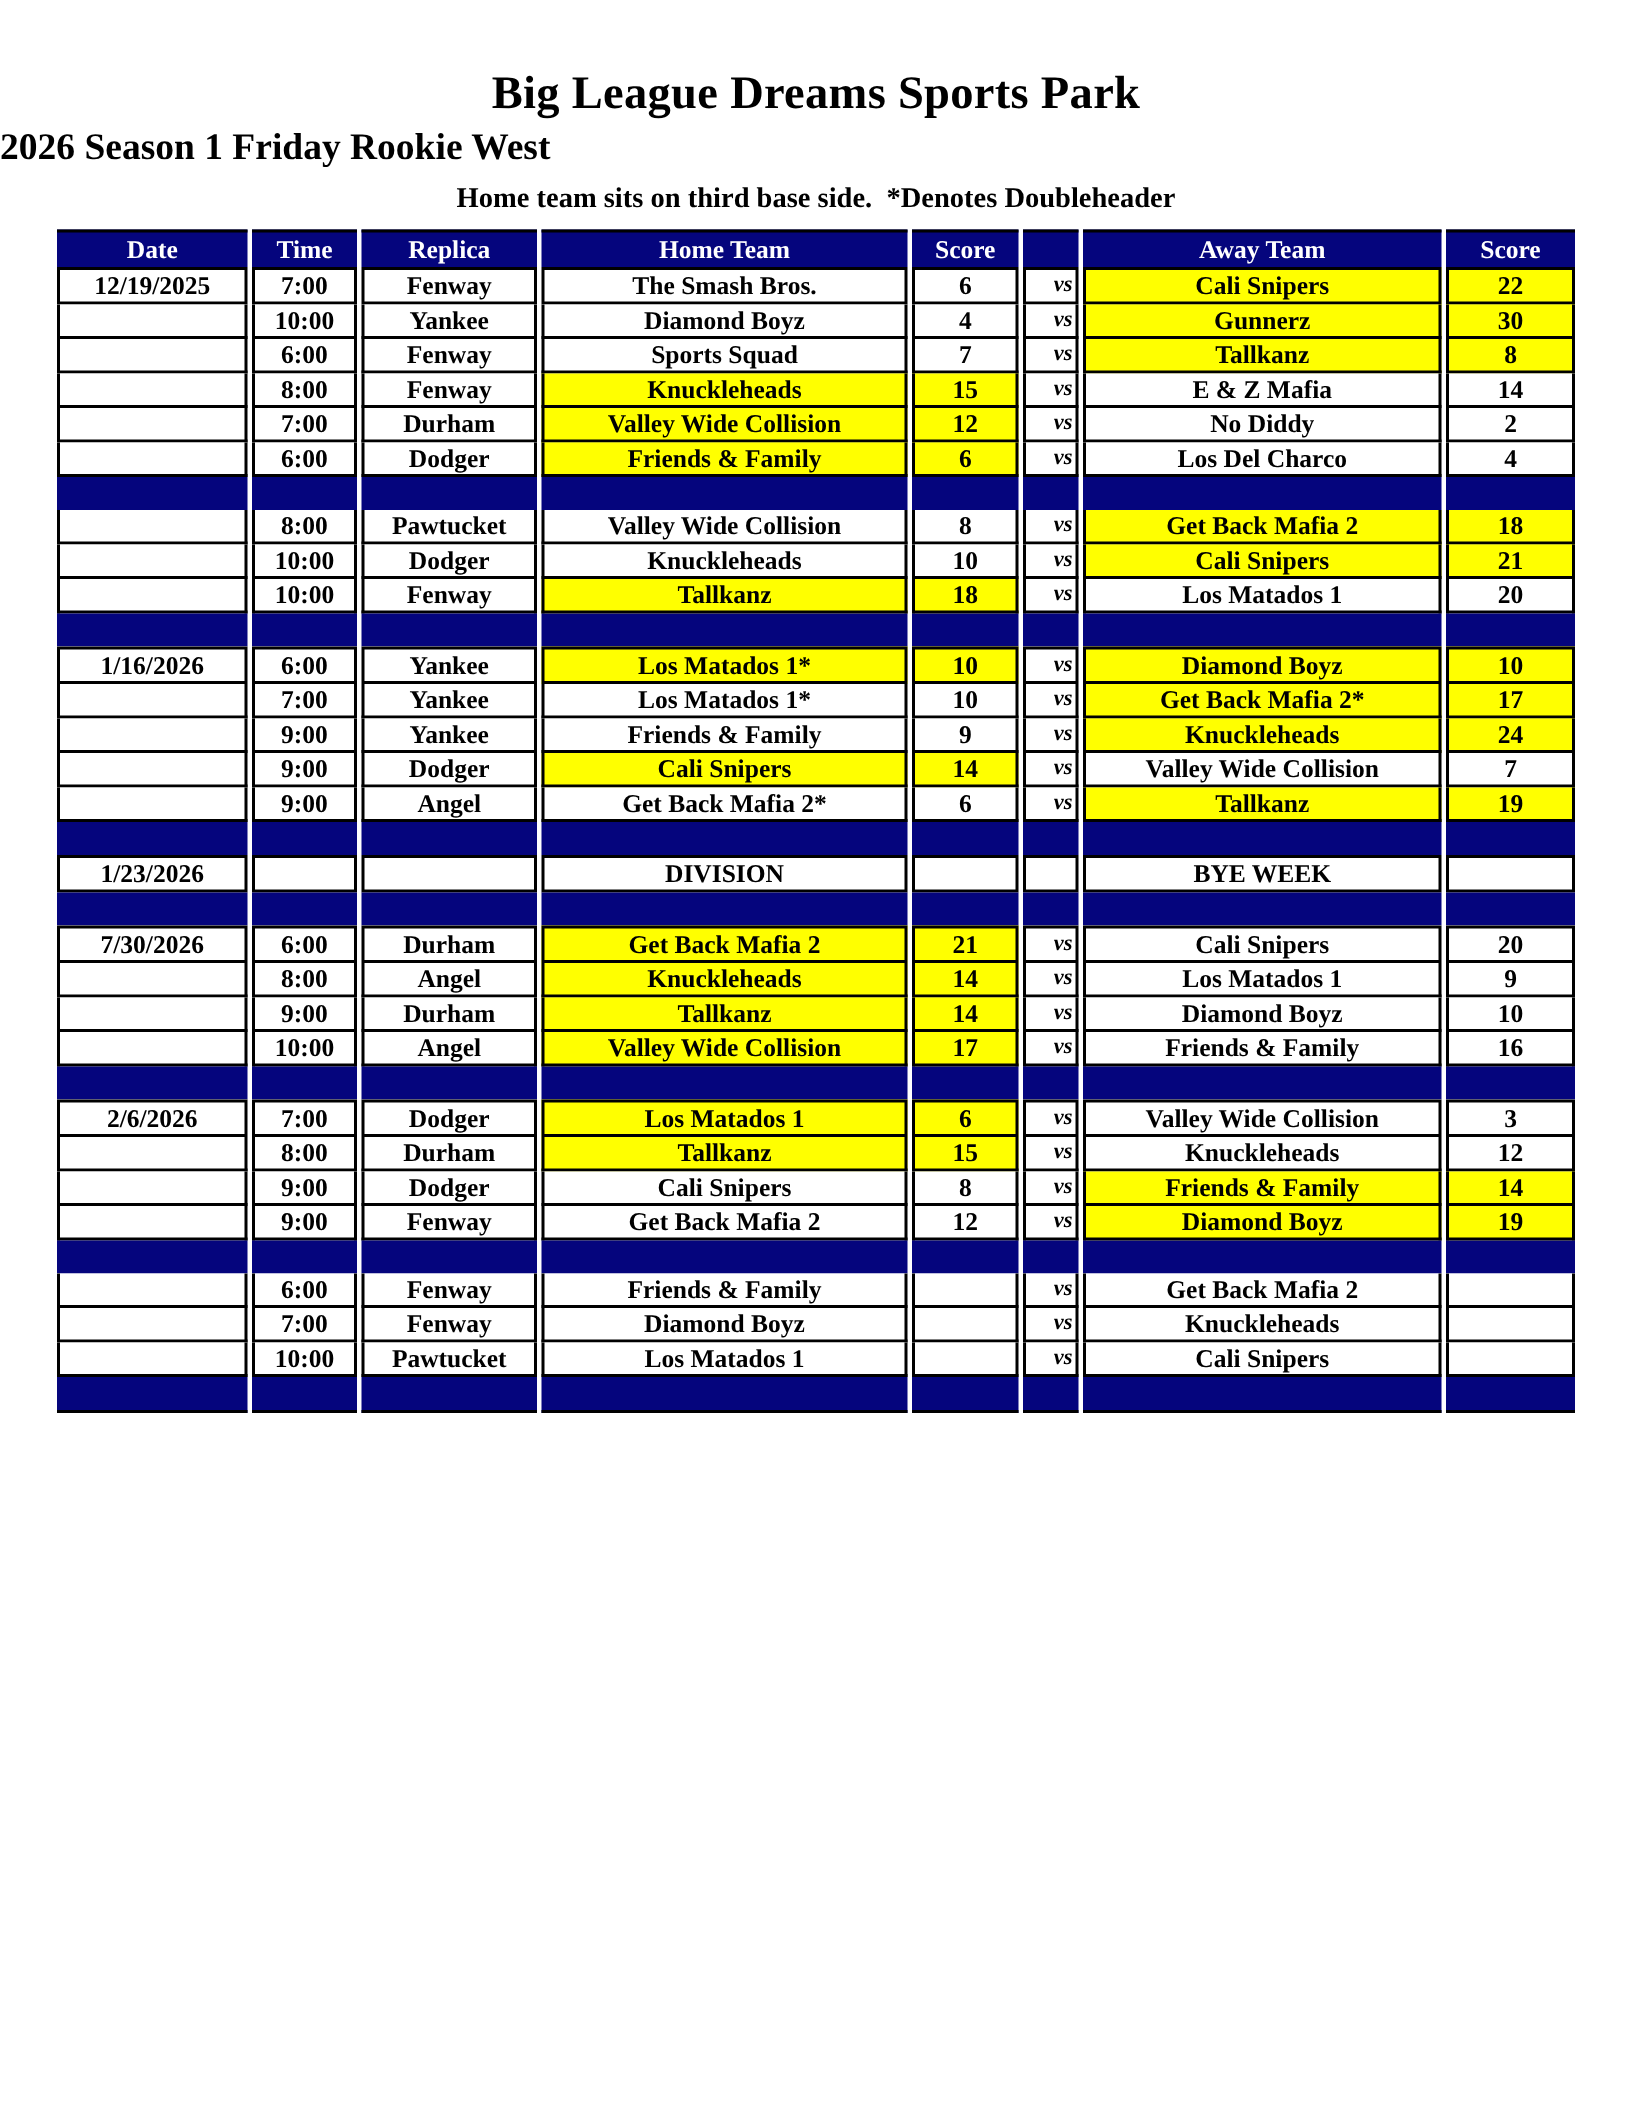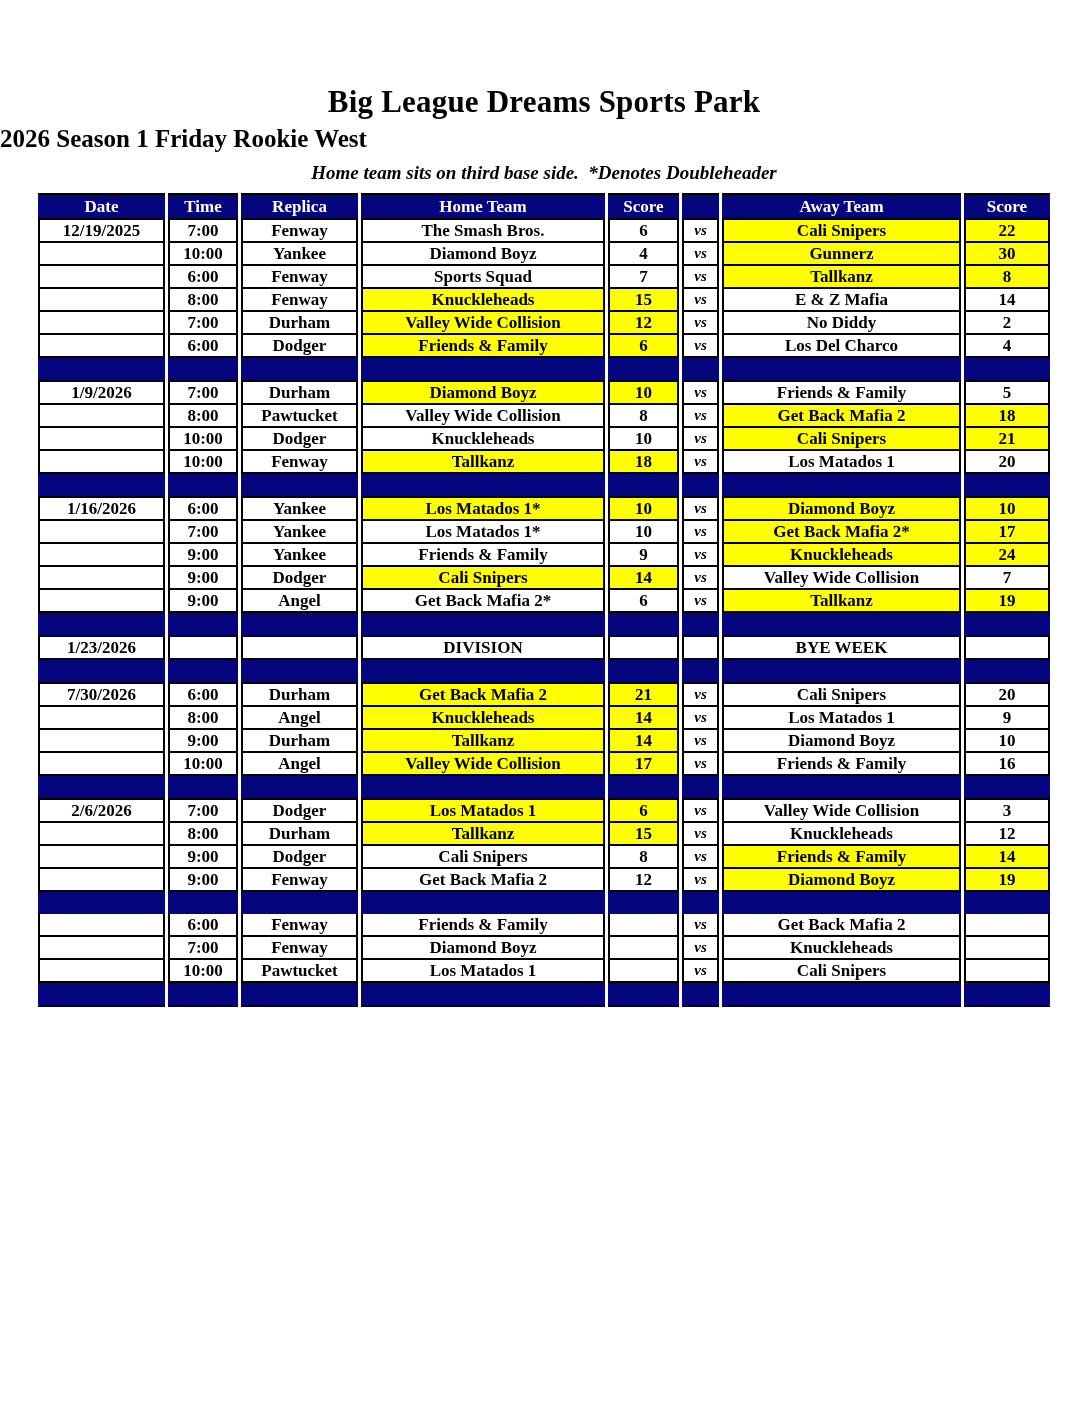--- a/index.html
+++ b/index.html
@@ -10,33 +10,33 @@
     --text:#000000;
   }
   *{margin:0;padding:0;box-sizing:content-box;}
   html,body{background:#ffffff;}
   body{
     width:1088px;height:1408px;
     font-family:"Liberation Serif", serif;
     color:var(--text);
     overflow:hidden;
   }
-  .page{padding-top:84px;}
+  .page{padding-top:44px;}
   .page-title{
     text-align:center;
     font-size:31px;font-weight:bold;
     letter-spacing:.2px;
   }
   .page-subtitle{
     font-size:25px;font-weight:bold;
     margin-top:5px;
   }
   .page-note{
     text-align:center;
-    font-size:19px;font-weight:bold;font-style:italic;
+    font-size:19px;font-weight:bold;
     margin-top:9px;
     white-space:pre-wrap;
   }
   table.schedule{
     margin-left:35px;
     margin-top:9px;
     width:1018px;
     table-layout:fixed;
     border-collapse:separate;
     border-spacing:3px 0;
@@ -74,20 +74,21 @@
   }
   tr.game.block-first td{
     border-top:2px solid var(--border);
   }
   tr.game td.hl{
     background:var(--highlight);
   }
   tr.game td.vs-cell{
     font-size:15px;
     font-style:italic;
+    text-align:right;
   }
   tr.sep td{
     background:var(--navy);
     border:none;
     height:22px;
   }
   tr.sep.last td{
     border-bottom:2px solid var(--border);
   }
 </style>
@@ -186,30 +187,20 @@
         <tr class="sep">
           <td></td>
           <td></td>
           <td></td>
           <td></td>
           <td></td>
           <td></td>
           <td></td>
           <td></td>
         </tr>
-        <tr class="game block-first">
-          <td>1/9/2026</td>
-          <td>7:00</td>
-          <td>Durham</td>
-          <td class="hl">Diamond Boyz</td>
-          <td class="hl">10</td>
-          <td class="vs-cell">vs</td>
-          <td>Friends &amp; Family</td>
-          <td>5</td>
-        </tr>
         <tr class="game">
           <td></td>
           <td>8:00</td>
           <td>Pawtucket</td>
           <td>Valley Wide Collision</td>
           <td>8</td>
           <td class="vs-cell">vs</td>
           <td class="hl">Get Back Mafia 2</td>
           <td class="hl">18</td>
         </tr>

